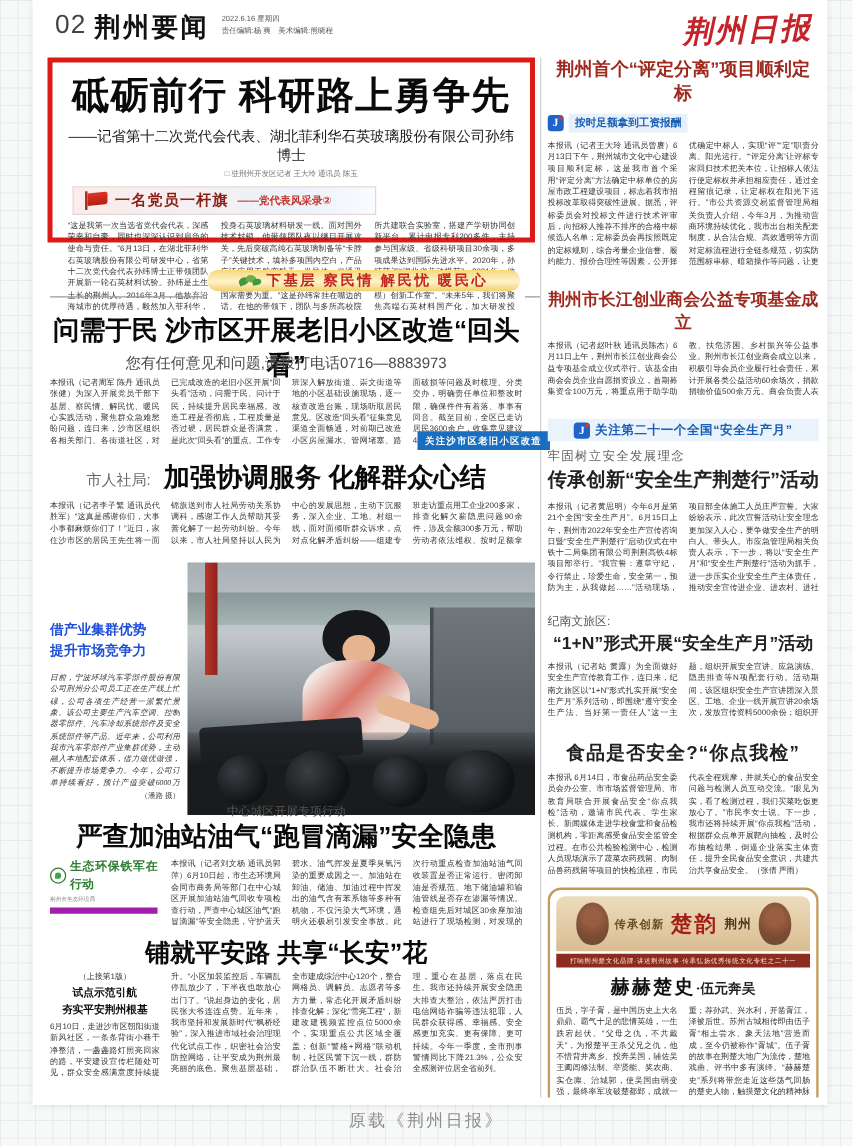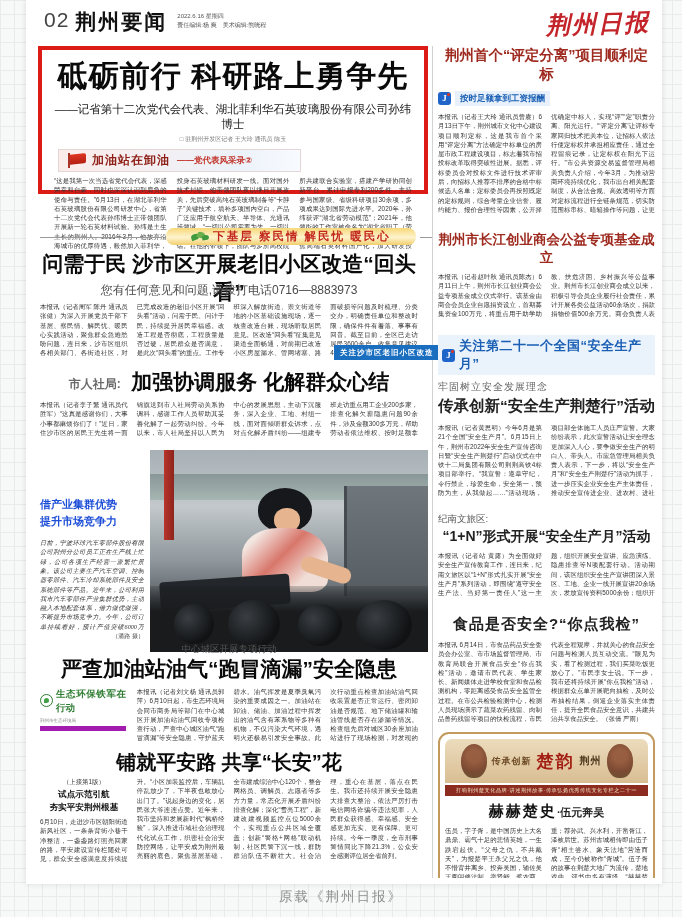--- a/index.html
+++ b/index.html
@@ -45,40 +45,40 @@
     background:linear-gradient(180deg,#e03522,#b21f12); transform:skewY(-6deg); border-radius:0 2px 2px 0; }
   .flagtitle{ font-size:12px; font-weight:900; color:#8e1f16; letter-spacing:1px; }
   .flagsub{ font-size:8.5px; font-weight:bold; color:#c2352b; margin-left:2px; }
   .leadbody{ height:78px; margin-top:2px; }
 
   
   .vline{ position:absolute; left:406px; top:46px; height:832px; width:1px; background:#d2d2d2; }
 
   
   .bandline{ position:absolute; height:1px; background:#9a9a9a; top:237px; }
-  .band{ position:absolute; left:140px; top:228px; width:250px; height:17px;
+  .band{ position:absolute; left:140px; top:216px; width:250px; height:17px;
     background:linear-gradient(180deg,#f7d879,#fdf3cd 55%,#f3cf6d);
     border-radius:8px; display:flex; align-items:center; justify-content:center; gap:4px; }
   .band .txt{ font-size:11.5px; font-weight:900; color:#c2261c; letter-spacing:2px; }
   .leaf{ width:18px; height:10px; position:relative; flex:0 0 auto; }
   .leaf i{ position:absolute; background:#3f9a3f; border-radius:50% 50% 50% 0; }
   .leaf i:nth-child(1){ left:0; top:2px; width:8px; height:6px; transform:rotate(-20deg); }
   .leaf i:nth-child(2){ left:6px; top:0; width:8px; height:6px; transform:rotate(15deg); background:#6ab04c; }
   .leaf i:nth-child(3){ left:11px; top:3px; width:7px; height:5px; transform:rotate(-10deg); }
 
   .reno-h1{ position:absolute; left:14px; top:250px; width:378px; text-align:center;
     font-size:21px; font-weight:900; color:#0a0a0a; letter-spacing:0; }
   .reno-sub{ position:absolute; left:14px; top:282px; width:378px; text-align:center;
     font-size:12px; color:#4a4a4a; }
   .reno-body{ position:absolute; left:14px; top:302px; width:378px; height:58px; }
   .bluetag{ position:absolute; left:308px; top:345px; background:#1a6ebf; color:#fff;
     font-size:7.5px; font-weight:bold; padding:2.5px 6px; letter-spacing:1px; }
 
   .med-row{ position:absolute; left:14px; top:368px; width:378px; text-align:center; }
-  .med-kicker{ font-size:12px; color:#6a6a6a; margin-right:6px; vertical-align:middle;font-weight:bold; }
+  .med-kicker{ font-size:12px; color:#6a6a6a; margin-right:6px; vertical-align:middle; }
   .med-h1{ font-size:21px; font-weight:900; color:#0a0a0a; }
   .med-body{ position:absolute; left:14px; top:400px; width:378px; height:46px; }
 
   
   .pleft{ position:absolute; left:14px; top:452px; width:104px; height:200px; }
   .pl-h{ margin-top:44px; font-size:11px; font-weight:900; line-height:1.55; color:#1d4ed8; }
   .pl-body{ margin-top:8px; font-style:italic; font-size:6.2px; line-height:1.5;
     text-align:justify; color:#333; height:92px; overflow:hidden;
     font-family:"Liberation Serif","DejaVu Serif",serif; }
   .pl-credit{ text-align:right; font-size:6px; color:#444; margin-top:2px; }
@@ -127,21 +127,21 @@
   .jlogo{ width:13px; height:13px; background:#1f64c8; border-radius:3px; position:relative;
     color:#fff; font-size:9px; font-weight:900; text-align:center; line-height:13px; flex:0 0 auto;
     font-family:"Liberation Serif",serif; }
   .jlogo i{ position:absolute; right:1px; top:1px; width:3px; height:3px; background:#e03522; border-radius:50%; }
   .tagtxt{ font-size:8.5px; font-weight:bold; color:#1a5fb4; background:#e8f1fb; padding:1.5px 5px; }
   .bid-body{ height:110px; }
   .fund-h1{ font-size:13.5px; margin-top:9px; }
   .fund-body{ height:54px; margin-top:5px; }
   .smbanner{ margin-top:9px; display:flex; align-items:center; justify-content:center; gap:4px;
     background:#eaf2fb; padding:2px 4px; }
-  .smbanner .txt{ font-size:13px; font-weight:900; color:#1a5fb4; letter-spacing:.5px; }
+  .smbanner .txt{ font-size:10px; font-weight:900; color:#1a5fb4; letter-spacing:.5px; }
   .sm-kicker{ text-align:left; font-size:10px; color:#666; margin-top:5px; letter-spacing:1px; }
   .sm-h1{ font-size:15.5px; margin-top:2px; }
   .sm-body{ height:82px; margin-top:6px; }
   .jn-kicker{ font-size:9.5px; color:#555; margin-top:8px; }
   .jn-h1{ font-size:14px; margin-top:2px; }
   .jn-body{ height:54px; margin-top:5px; }
   .food-h1{ font-size:15px; margin-top:10px; letter-spacing:1px; }
   .food-body{ height:84px; margin-top:6px; }
 
   .chu{ margin-top:8px; border:2px solid #c39a5e; border-radius:11px; padding:5px; height:228px; overflow:hidden; }
@@ -179,21 +179,21 @@
 
   <div class="lead">
     <h1>砥砺前行 科研路上勇争先</h1>
     <div class="sub">——记省第十二次党代会代表、湖北菲利华石英玻璃股份有限公司孙纬博士</div>
     <div class="byline">□ 驻荆州开发区记者 王大玲 通讯员 陈玉</div>
     <div class="flagrow">
       <span class="flag">
           <i class="pole"></i>
           <i class="cloth"></i>
         </span>
-      <span class="flagtitle">加油站在卸油</span>
+      <span class="flagtitle">一名党员一杆旗</span>
       <span class="flagsub">——党代表风采录②</span>
     </div>
     <div class="bt c3 leadbody">“这是我第一次当选省党代会代表，深感荣幸和自豪，同时也深深认识到肩负的使命与责任。”6月13日，在湖北菲利华石英玻璃股份有限公司研发中心，省第十二次党代会代表孙纬博士正带领团队开展新一轮石英材料试验。孙纬是土生土长的荆州人。2016年3月，他放弃沿海城市的优厚待遇，毅然加入菲利华，投身石英玻璃材料研发一线。面对国外技术封锁，他带领团队夜以继日开展攻关，先后突破高纯石英玻璃制备等“卡脖子”关键技术，填补多项国内空白，产品广泛应用于航空航天、半导体、光通讯等领域。“一切以公司需要为先，一切以国家需要为重。”这是孙纬常挂在嘴边的话。在他的带领下，团队与多所高校院所共建联合实验室，搭建产学研协同创新平台，累计申报专利200多件，主持参与国家级、省级科研项目30余项，多项成果达到国际先进水平。2020年，孙纬获评“湖北省劳动模范”；2021年，他领衔的工作室被命名为“湖北省职工（劳模）创新工作室”。“未来5年，我们将聚焦高端石英材料国产化，加大研发投入，培养更多青年科技人才，让企业在激烈的国际竞争中始终挺立潮头。”谈及未来，孙纬信心满怀。他表示，作为一名来自企业一线的党代表，将把大会精神带回企业，转化为干事创业的强大动力，为荆州高质量发展贡献科技力量。</div>
   </div>
 
   <div class="vline"></div>
 
   <div class="bandline" style="left:14px;width:122px;"></div>
   <div class="bandline" style="left:394px;width:12px;"></div>
   <div class="band">

